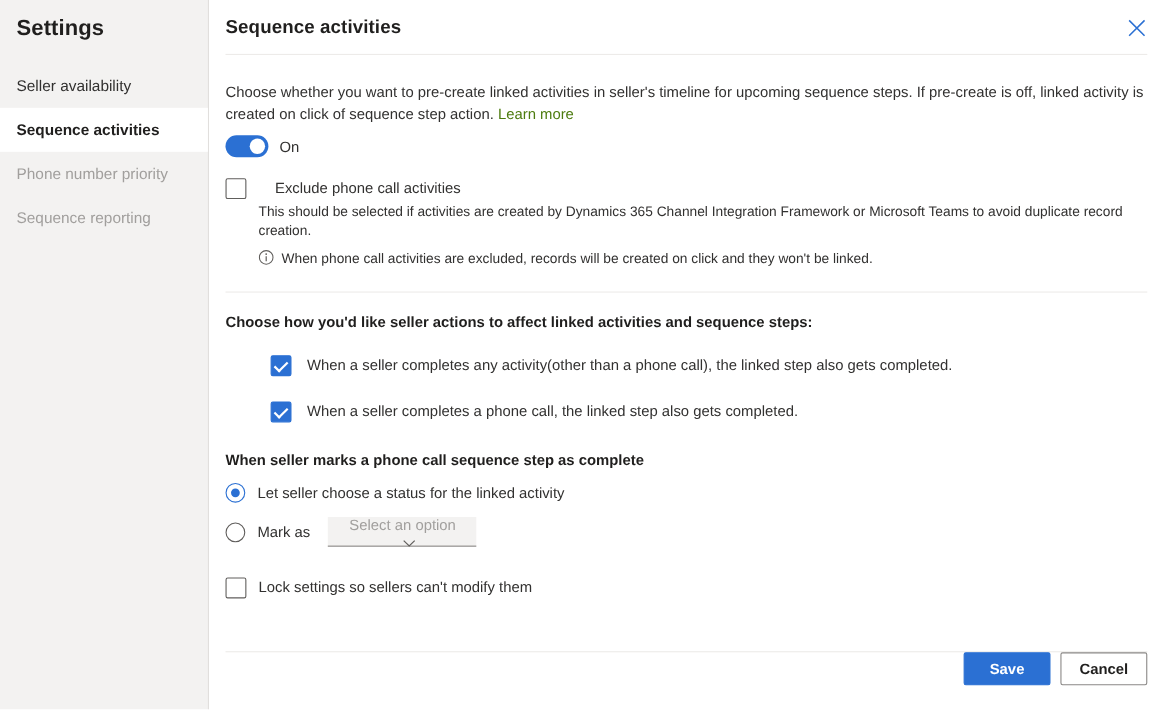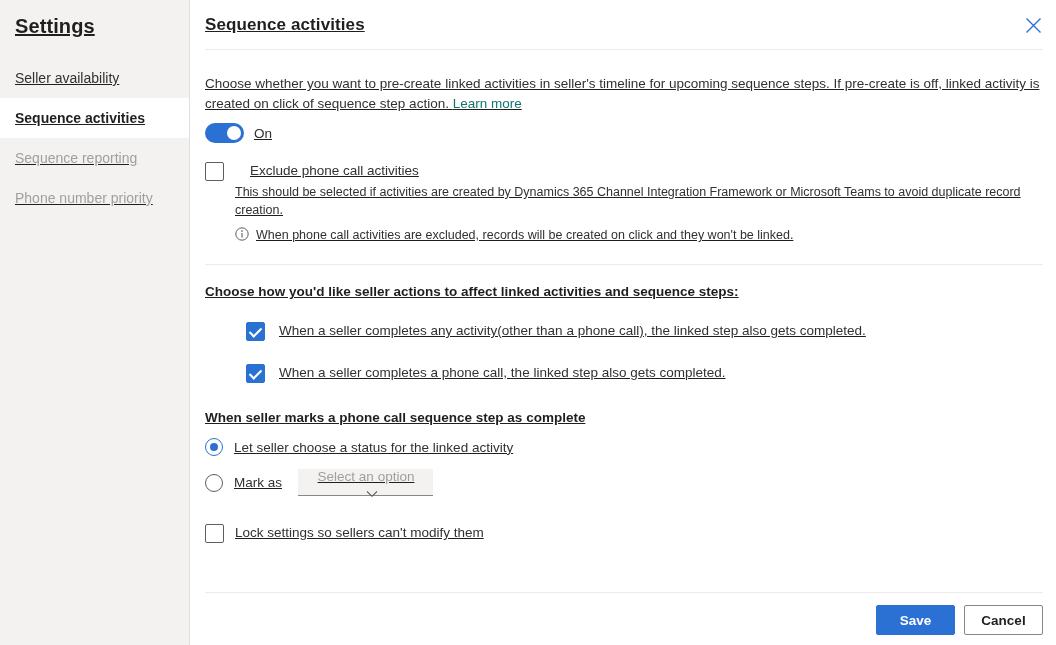--- a/index.html
+++ b/index.html
@@ -13,21 +13,20 @@
     font-family: "Liberation Sans", sans-serif;
     color: #201f1e;
     overflow: hidden;
     position: relative;
   }
   .app {
     display: flex;
     width: 1056px;
     height: 554px;
     position: relative;
-    text-decoration: underline;
   }
 
   
   .sidebar {
     width: 190px;
     min-width: 190px;
     height: 645px;
     background: #f3f2f1;
     border-right: 1px solid #e1dfdd;
     box-sizing: border-box;
@@ -112,21 +111,21 @@
     box-sizing: border-box;
   }
   .intro {
     font-size: 13.5px;
     line-height: 20px;
     color: #323130;
     max-width: 838px;
     margin: 0;
   }
   .link {
-    color: #0f766e;
+    color: #4d7c0f;
     text-decoration: none;
     cursor: pointer;
   }
 
   .section-label {
     font-size: 13.5px;
     font-weight: 700;
     color: #201f1e;
     margin-top: 24px;
   }
@@ -323,21 +322,21 @@
     position: absolute;
     left: 15px;
     right: 16px;
     bottom: 52px;
     height: 1px;
     background: #edebe9;
   }
   .footer {
     position: absolute;
     right: 16px;
-    bottom: 10px;
+    bottom: 22px;
     display: flex;
     gap: 9px;
   }
   .btn {
     height: 30px;
     min-width: 79px;
     font-size: 13.5px;
     font-family: "Liberation Sans", sans-serif;
     border-radius: 2px;
     cursor: pointer;
@@ -365,24 +364,24 @@
   <div class="sidebar">
     <div class="sidebar-title">Settings</div>
     <div class="nav">
       <div class="nav-item">
         <span>Seller availability</span>
       </div>
       <div class="nav-item selected">
         <span>Sequence activities</span>
       </div>
       <div class="nav-item disabled">
+        <span>Phone number priority</span>
+      </div>
+      <div class="nav-item disabled">
         <span>Sequence reporting</span>
-      </div>
-      <div class="nav-item disabled">
-        <span>Phone number priority</span>
       </div>
     </div>
   </div>
 
   <div class="main">
 
     <div class="panel-header">
       <div class="panel-title">Sequence activities</div>
       <button class="close-btn">
         <svg width="17" height="17" viewBox="0 0 17 17" aria-hidden="true">

